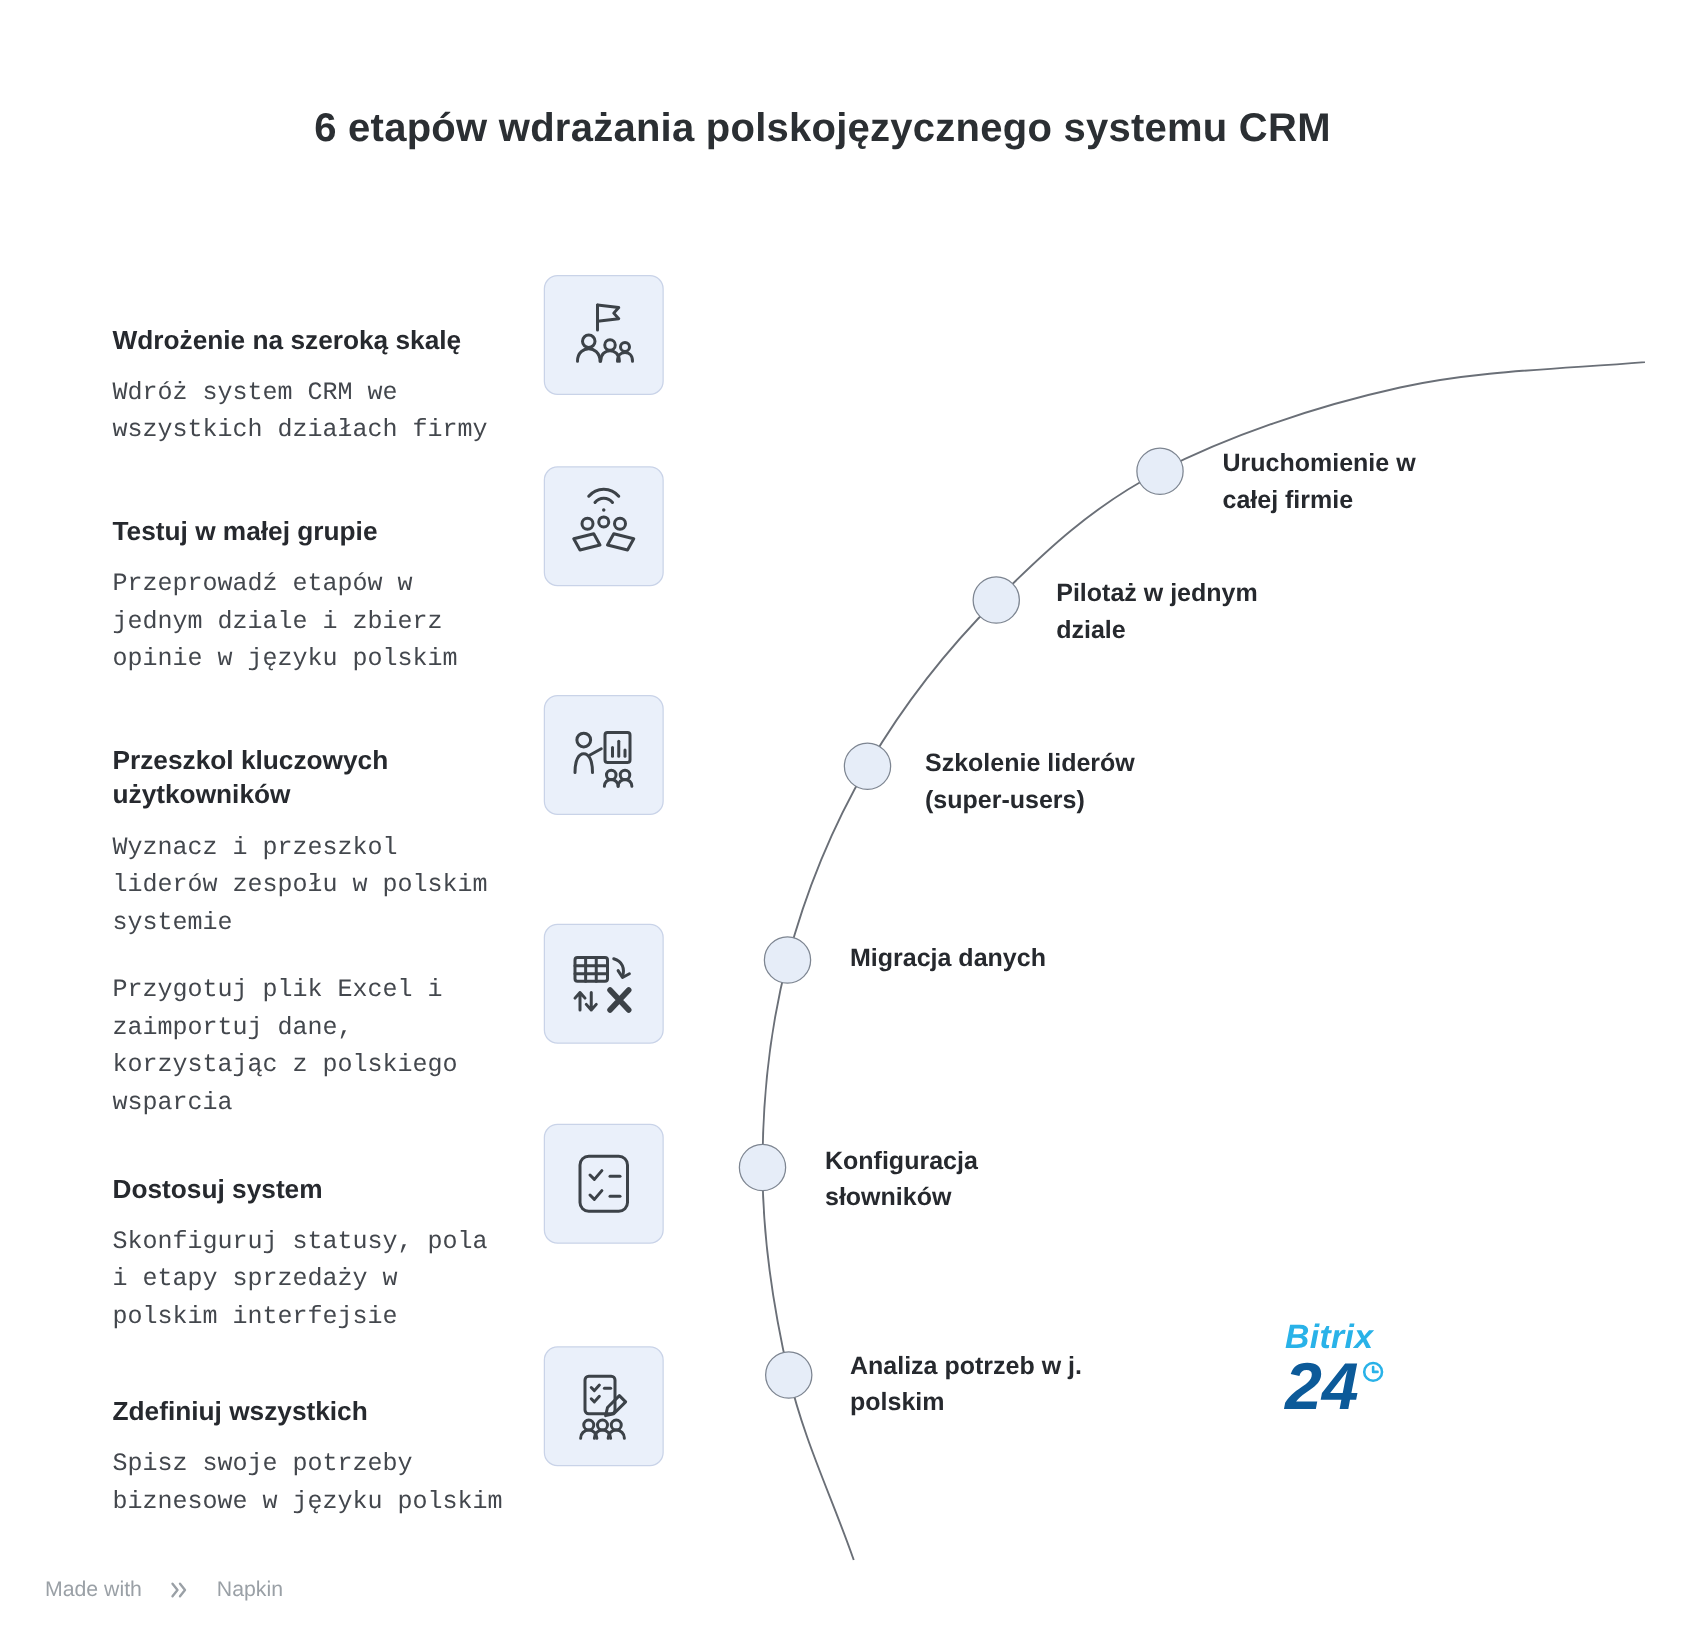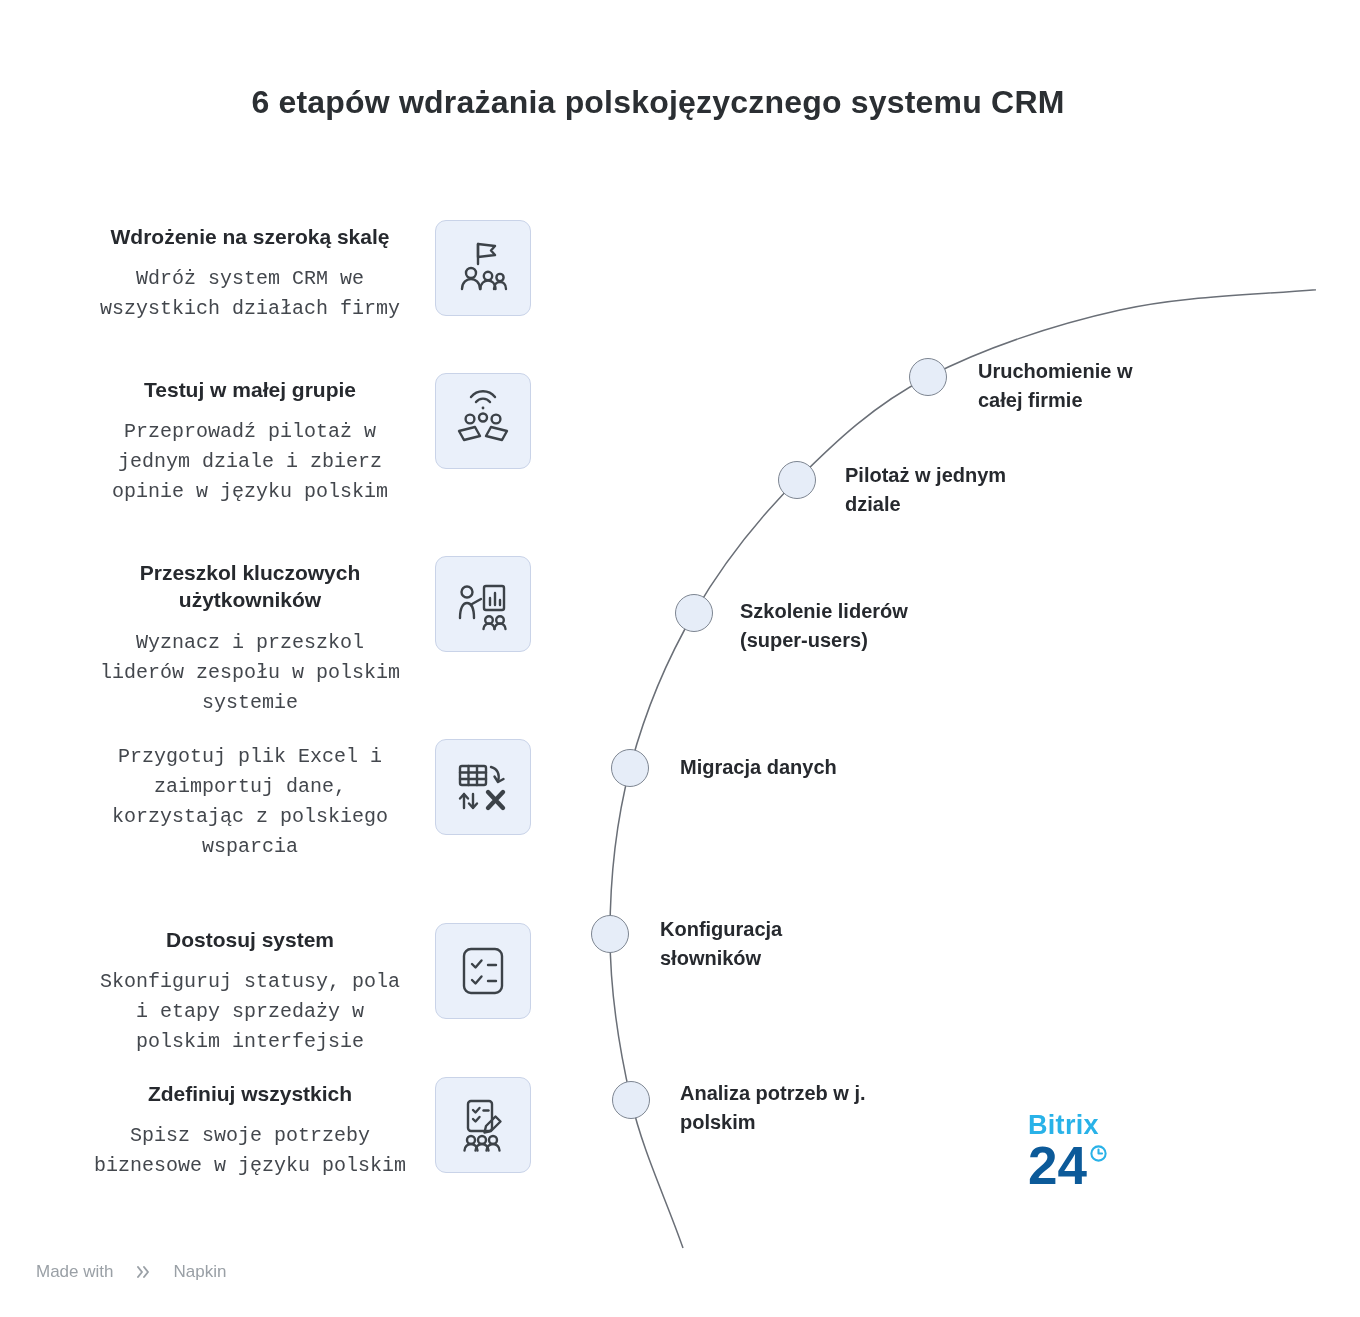--- a/index.html
+++ b/index.html
@@ -6,42 +6,42 @@
   html,body { background:#ffffff; font-family:"Liberation Sans", sans-serif; }
   .canvas {
     position:relative; width:1316px; height:1317px; background:#ffffff; overflow:hidden;
   }
   .title {
     position:absolute; top:84px; left:0; width:100%;
     text-align:center; font-size:32px; font-weight:700; color:#2b2f33; letter-spacing:.2px;
   }
   
   .stage { position:absolute; left:90px; width:441px; display:flex; gap:25px; align-items:flex-start; }
-  .stage-text { width:320px; text-align:center; padding-top:3px; }
+  .stage-text { width:320px; text-align:left; padding-top:3px;margin-top:36px; }
   .stage-heading { font-size:21px; font-weight:700; color:#26292e; line-height:1.3; margin-bottom:14px; }
   .stage-desc { font-size:20px; color:#43474d; line-height:1.5;font-family:Liberation Mono, monospace; }
   .icon-box {
     width:96px; height:96px; flex:0 0 auto;
     background:#eaf0fa; border:1px solid #c9d3e8; border-radius:11px;
     display:flex; align-items:center; justify-content:center;
   }
   .icon-box svg { width:64px; height:64px; stroke:#3c4248; fill:none; stroke-width:2.4; stroke-linecap:round; stroke-linejoin:round; }
   
   .arc-svg { position:absolute; left:0; top:0; width:1360px; height:1317px; pointer-events:none; }
   .arc-path { fill:none; stroke:#6a6f77; stroke-width:1.5; }
   .node {
     position:absolute; width:38px; height:38px; border-radius:50%;
     background:#e6edf8; border:1.6px solid #7d8591; transform:translate(-50%,-50%);
   }
   .node-label {
     position:absolute; font-size:20px; font-weight:700; color:#26292e;
     line-height:1.45; white-space:pre-line;
   }
   
-  .bitrix { position:absolute; left:1028px; top:1110px; }
+  .bitrix { position:absolute; left:1028px; top:1054px;font-style:italic; }
   .bitrix-line1 { color:#29b2e8; font-size:27px; font-weight:700; letter-spacing:.3px; }
   .bitrix-line2 { display:flex; align-items:flex-start; color:#0c5a99; font-size:53px; font-weight:700; line-height:.95; }
   .clock-svg { width:19px; height:19px; margin-left:2px; margin-top:3px; stroke:#29b2e8; fill:none; stroke-width:2.6; stroke-linecap:round; stroke-linejoin:round; }
   
   .footer { position:absolute; left:36px; top:1262px; display:flex; align-items:center; gap:22px; color:#9aa0a6; font-size:17px; }
   .napkin-svg { width:16px; height:16px; stroke:#9aa0a6; fill:none; stroke-width:1.9; stroke-linecap:round; stroke-linejoin:round; }
 </style>
 </head>
 <body>
 
@@ -68,21 +68,21 @@
         <path d="M29.5 53 c0-6 4-8.5 7.5-8.5 s7.5 2.5 7.5 8.5"></path>
         <circle cx="49" cy="41.5" r="3.6"></circle>
         <path d="M43 53 c0-5 3-7 6-7 s6 2 6 7"></path>
       </svg>
     </div>
   </div>
 
   <div class="stage" style="top:373px">
     <div class="stage-text">
       <div class="stage-heading">Testuj w małej grupie</div>
-      <div class="stage-desc">Przeprowadź pilotaż w jednym dziale i zbierz opinie w języku polskim</div>
+      <div class="stage-desc">Przeprowadź etapów w jednym dziale i zbierz opinie w języku polskim</div>
     </div>
     <div class="icon-box">
       <svg viewBox="0 0 64 64">
         <path d="M25 13 a9 9 0 0 1 14 0"></path>
         <path d="M20 8 a15.5 15.5 0 0 1 24 0"></path>
         <circle cx="32" cy="19" r="1.4" fill="#3c4248" stroke="none"></circle>
         <circle cx="19" cy="30" r="4.4"></circle>
         <circle cx="32" cy="28.5" r="4"></circle>
         <circle cx="45" cy="30" r="4.4"></circle>
         <path d="M8 42 l16 -4 5 9 -16 4 z"></path>
@@ -123,21 +123,21 @@
         <path d="M9 17.5 h26 M9 24 h26 M17.5 11 v19 M26 11 v19"></path>
         <path d="M40 12 c7 2 9 8 7 14"></path>
         <path d="M43.5 21.5 l3.5 5.5 5.5 -3"></path>
         <path d="M37 37 L52 53 M52 37 L37 53" stroke-width="4.4"></path>
         <path d="M13 53 V39 M9 43.5 l4 -4.5 4 4.5"></path>
         <path d="M22 39 v14 M18 48.5 l4 4.5 4 -4.5"></path>
       </svg>
     </div>
   </div>
 
-  <div class="stage" style="top:923px">
+  <div class="stage" style="top:899px">
     <div class="stage-text">
       <div class="stage-heading">Dostosuj system</div>
       <div class="stage-desc">Skonfiguruj statusy, pola i etapy sprzedaży w polskim interfejsie</div>
     </div>
     <div class="icon-box">
       <svg viewBox="0 0 64 64">
         <rect x="13" y="10" width="38" height="44" rx="7"></rect>
         <path d="M21 25 l3.5 3.5 6 -7"></path>
         <path d="M37 26 h8"></path>
         <path d="M21 41 l3.5 3.5 6 -7"></path>

